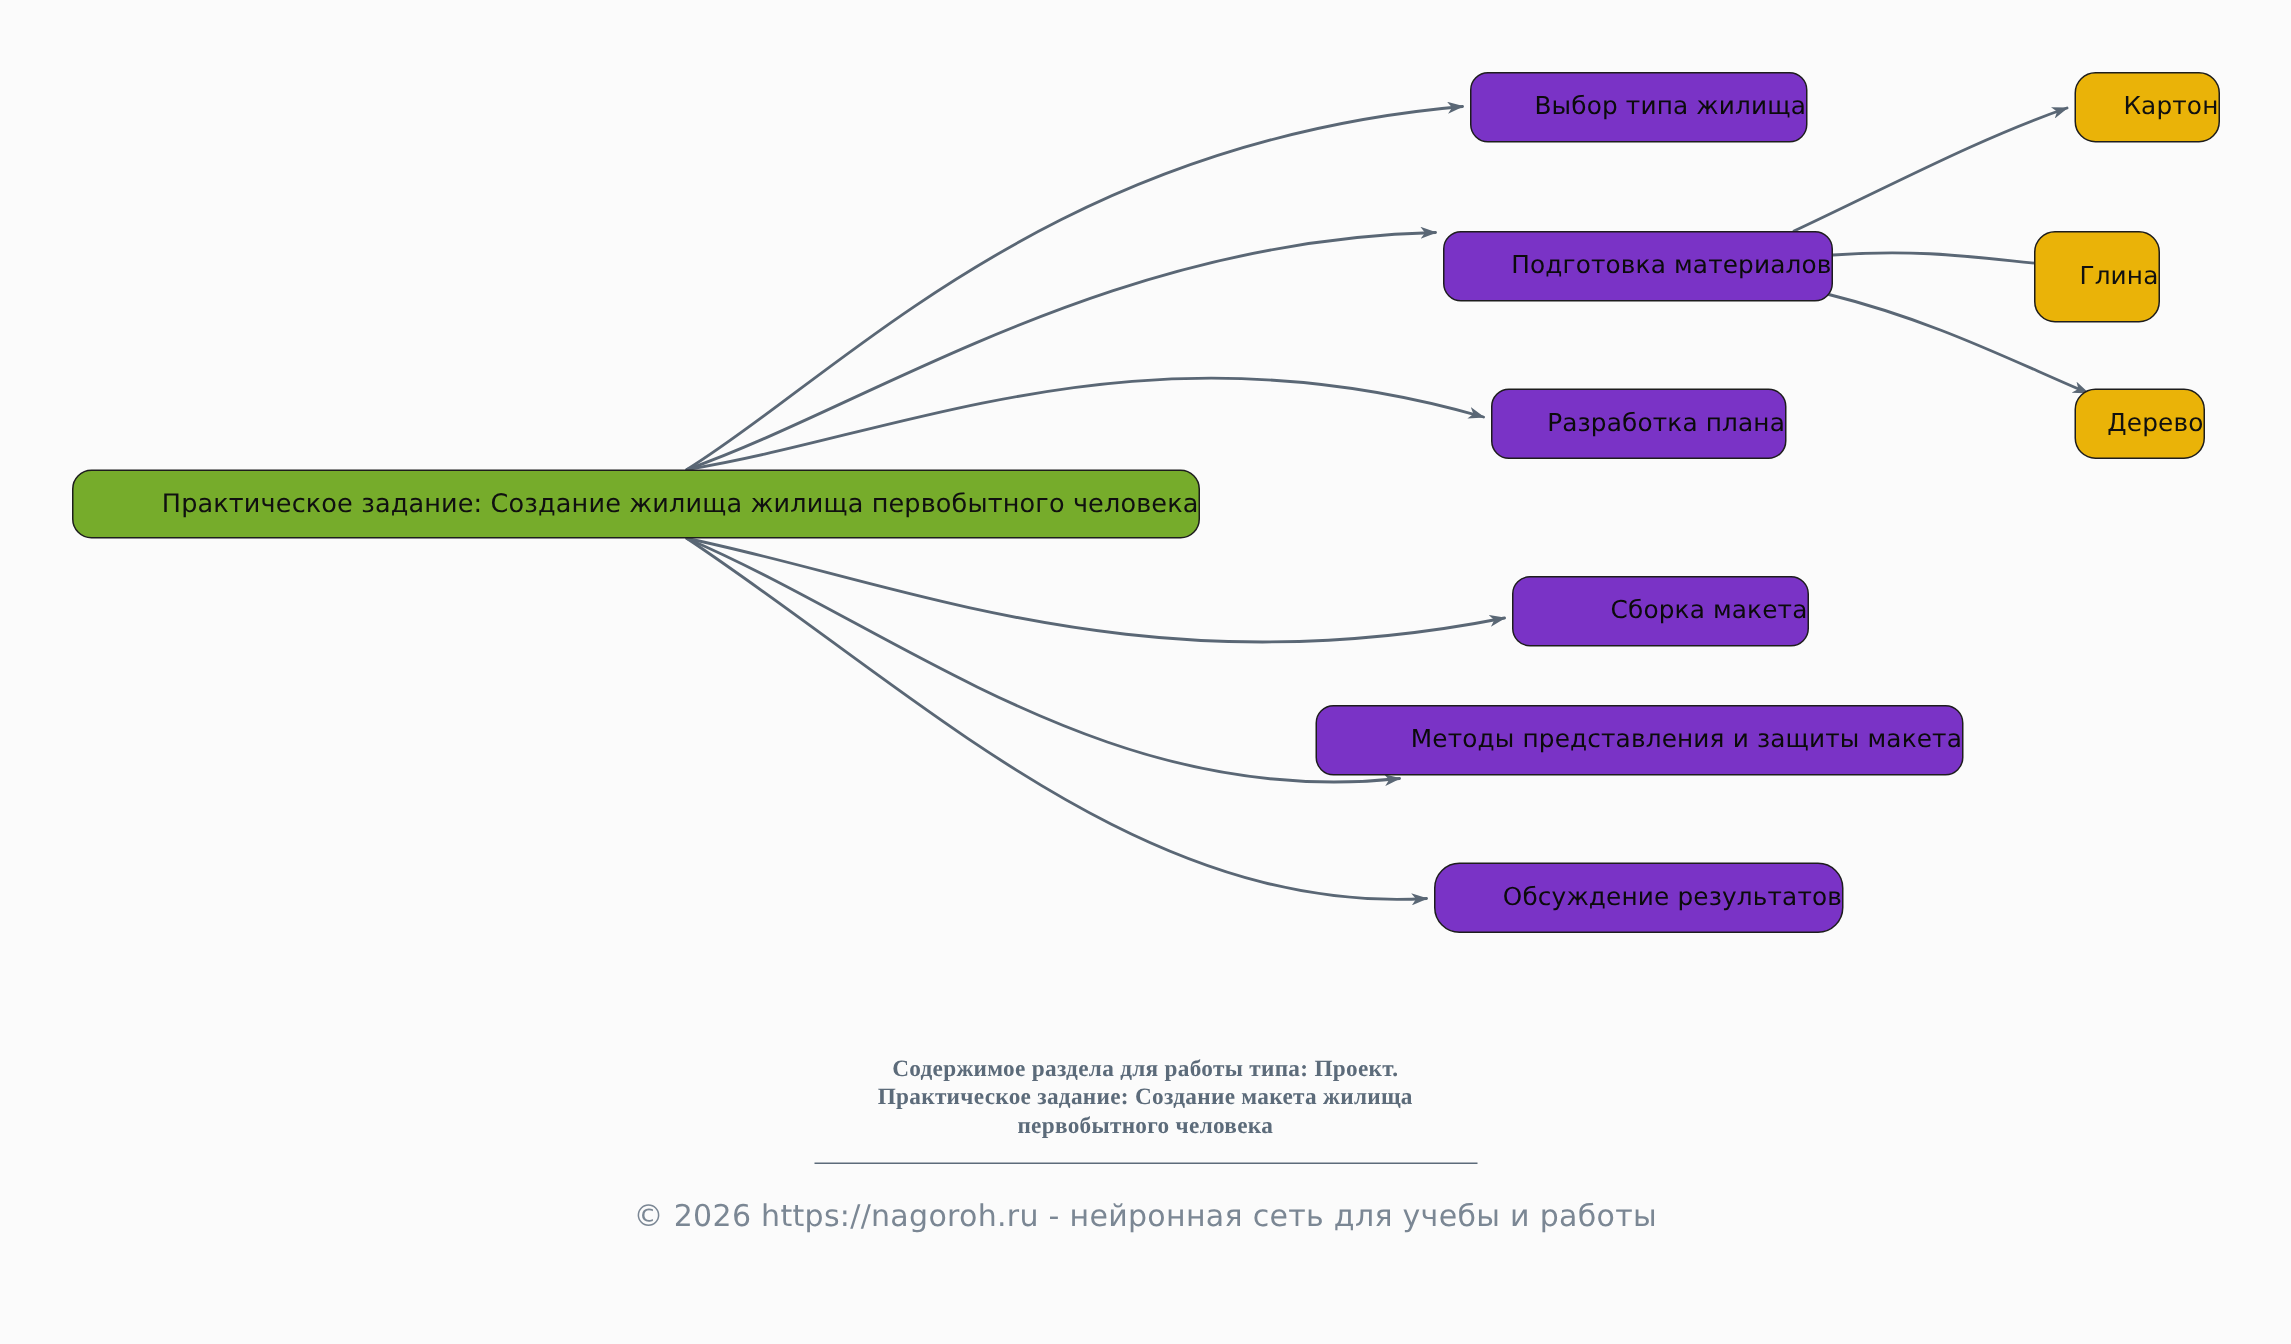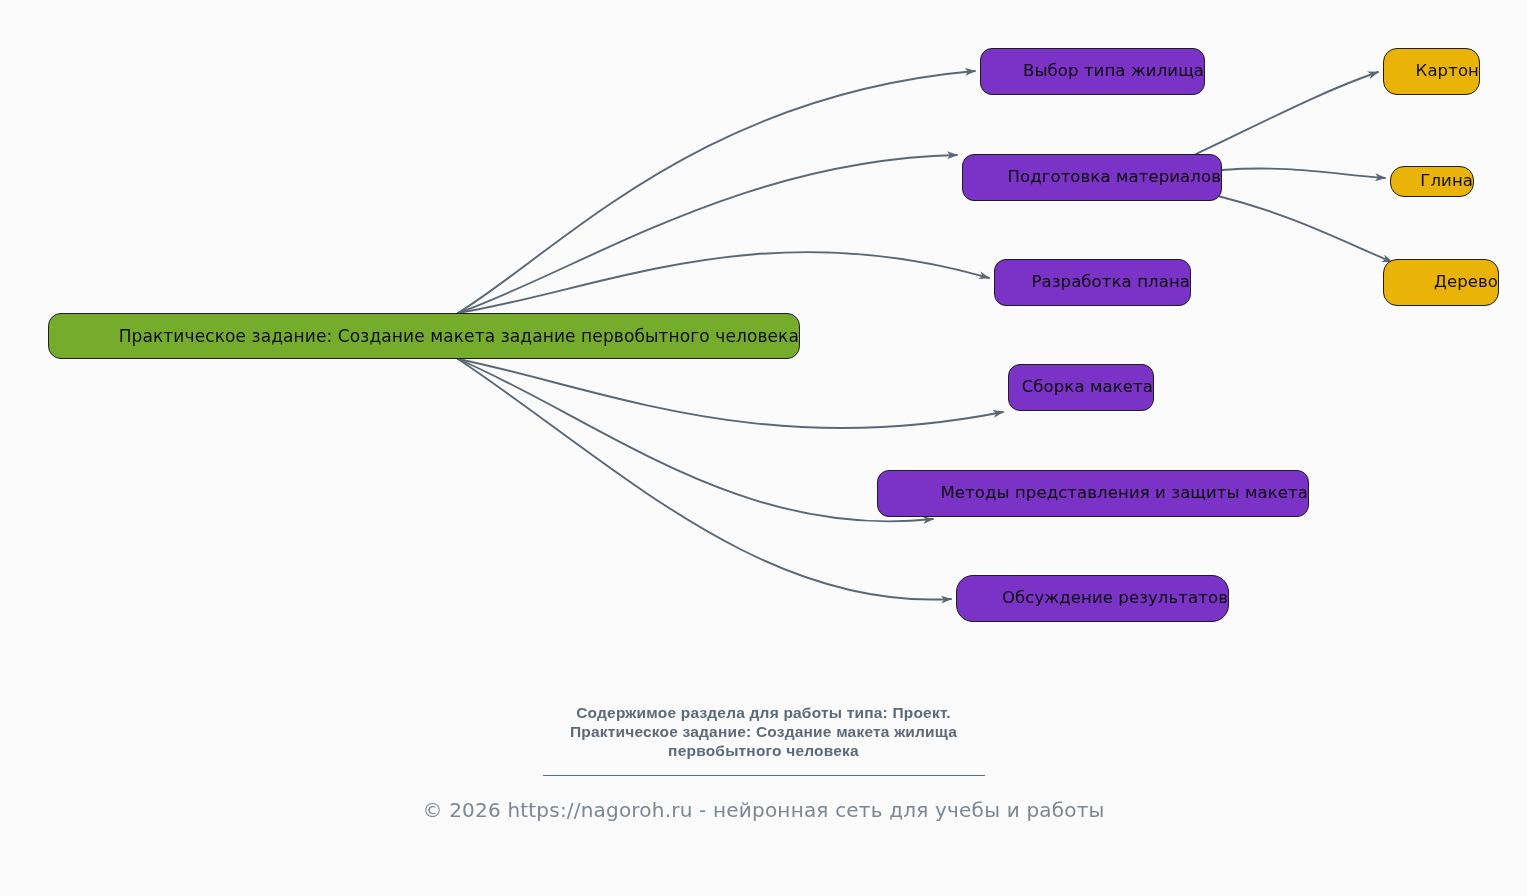--- a/index.html
+++ b/index.html
@@ -79,21 +79,21 @@
 
   
   .caption-block {
     position: absolute;
     left: 0;
     top: 703px;
     width: 1527px;
     text-align: center;
   }
   .caption-title {
-    font-family: Liberation Sans, sans-serif;
+    font-family: Liberation Serif, serif;
     font-size: 15.5px;
     font-weight: bold;
     color: #5c6b7a;
     line-height: 19px;
     letter-spacing: 0.2px;
     margin: 0 auto;
     width: 620px;
   }
   .caption-rule {
     width: 442px;
@@ -130,56 +130,56 @@
       <path d="M 458,359 C 600,420 740,540 933,519" marker-end="url(#arrowhead)"></path>
       <path d="M 458,359 C 610,460 760,610 951,599" marker-end="url(#arrowhead)"></path>
 
       <path d="M 1196,154 C 1260,124 1320,92 1378,72" marker-end="url(#arrowhead)"></path>
       <path d="M 1222,170 C 1290,165 1330,174 1385,178" marker-end="url(#arrowhead)"></path>
       <path d="M 1218,196 C 1290,214 1340,240 1392,262" marker-end="url(#arrowhead)"></path>
     </g>
   </svg>
 
   <div class="node root" style="left:48px; top:313px; width:752px; height:46px;">
-    <span class="node-label">Практическое задание: Создание макета задание первобытного человека</span>
+    <span class="node-label">Практическое задание: Создание жилища жилища первобытного человека</span>
   </div>
 
   <div class="node branch" style="left:980px; top:48px; width:225px; height:47px;">
     <span class="node-label">Выбор типа жилища</span>
   </div>
 
   <div class="node branch" style="left:962px; top:154px; width:260px; height:47px;padding-left:45px;">
     <span class="node-label">Подготовка материалов</span>
   </div>
 
   <div class="node branch" style="left:994px; top:259px; width:197px; height:47px;">
     <span class="node-label">Разработка плана</span>
   </div>
 
-  <div class="node branch" style="left:1008px; top:364px; width:146px; height:47px;">
+  <div class="node branch" style="left:1008px; top:384px; width:198px; height:47px;">
     <span class="node-label">Сборка макета</span>
   </div>
 
   <div class="node branch" style="left:877px; top:470px; width:432px; height:47px;">
     <span class="node-label">Методы представления и защиты макета</span>
   </div>
 
   <div class="node branch" style="left:956px; top:575px; width:273px; height:47px;border-radius:17px;">
     <span class="node-label">Обсуждение результатов</span>
   </div>
 
   <div class="node leaf" style="left:1383px; top:48px; width:97px; height:47px;">
     <span class="node-label">Картон</span>
   </div>
 
-  <div class="node leaf" style="left:1390px; top:154px; width:84px; height:31px;margin-top:12px;">
+  <div class="node leaf" style="left:1356px; top:154px; width:84px; height:61px;">
     <span class="node-label">Глина</span>
   </div>
 
-  <div class="node leaf" style="left:1383px; top:259px; width:116px; height:47px;">
+  <div class="node leaf" style="left:1383px; top:259px; width:87px; height:47px;">
     <span class="node-label">Дерево</span>
   </div>
 
   <div class="caption-block">
     <div class="caption-title">
       <div>Содержимое раздела для работы типа: Проект.</div>
       <div>Практическое задание: Создание макета жилища</div>
       <div>первобытного человека</div>
     </div>
     <div class="caption-rule"></div>

